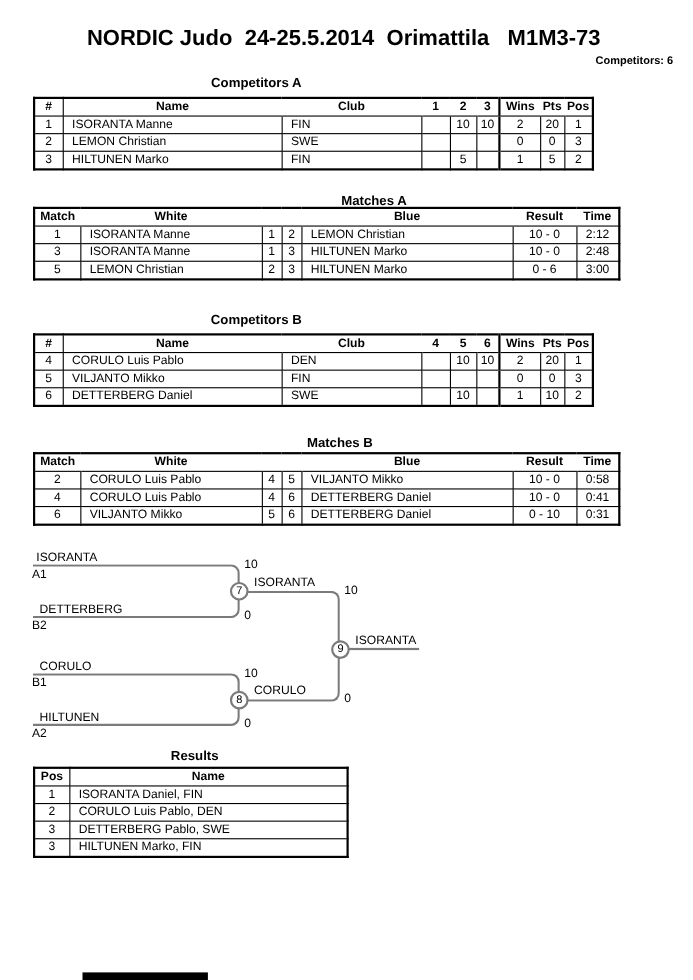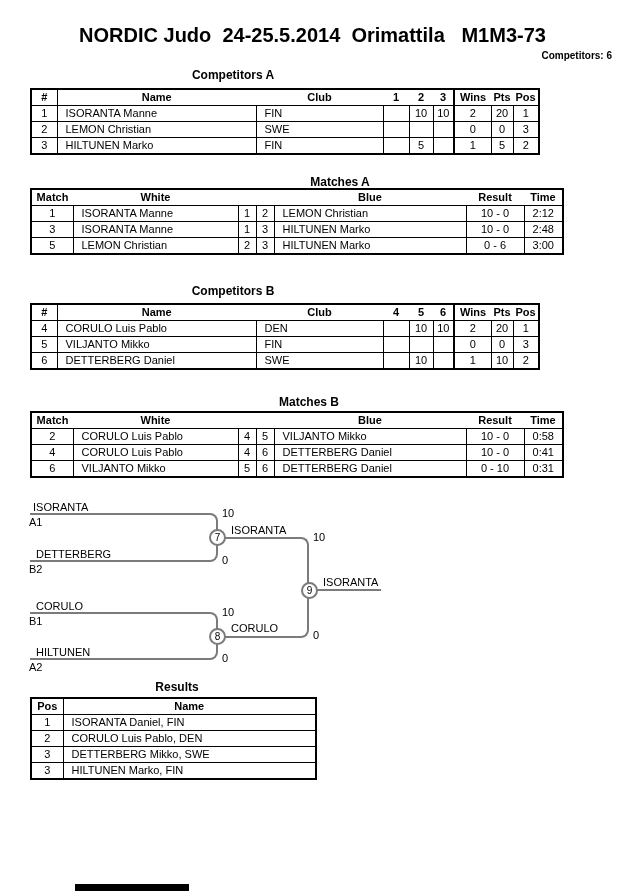--- a/index.html
+++ b/index.html
@@ -322,21 +322,21 @@
   <tr>
     <td class="cell-c">1</td>
     <td class="cell-l">ISORANTA Daniel, FIN</td>
   </tr>
   <tr>
     <td class="cell-c">2</td>
     <td class="cell-l">CORULO Luis Pablo, DEN</td>
   </tr>
   <tr>
     <td class="cell-c">3</td>
-    <td class="cell-l">DETTERBERG Mikko, SWE</td>
+    <td class="cell-l">DETTERBERG Pablo, SWE</td>
   </tr>
   <tr>
     <td class="cell-c">3</td>
     <td class="cell-l">HILTUNEN Marko, FIN</td>
   </tr>
 </tbody>
   </table>
 
 <div class="bottom-bar"></div>
 

